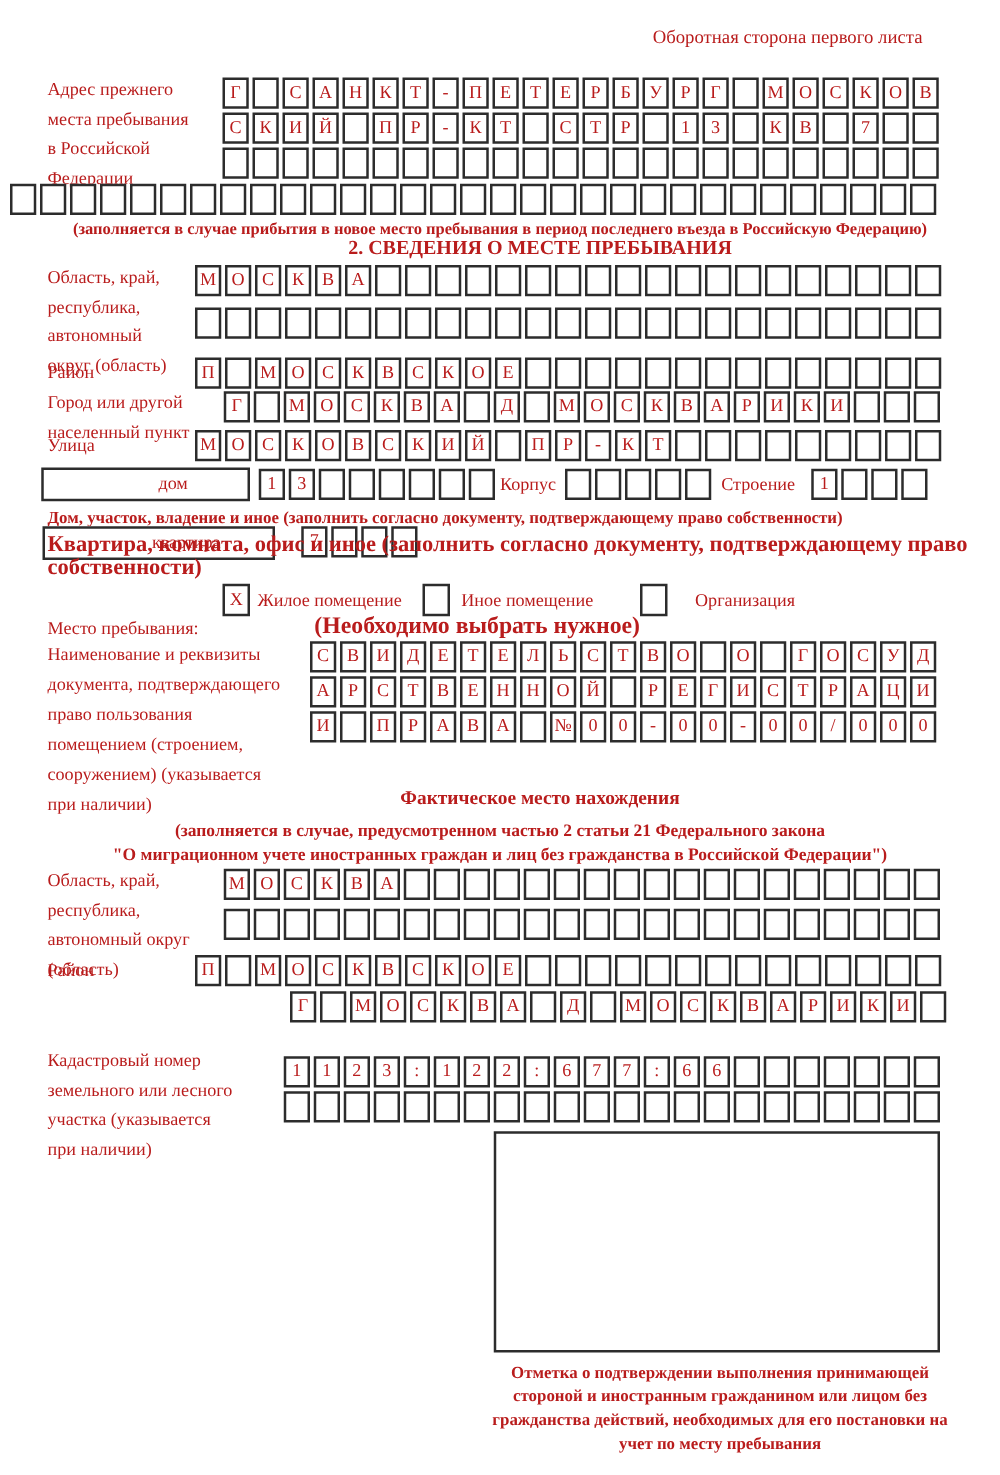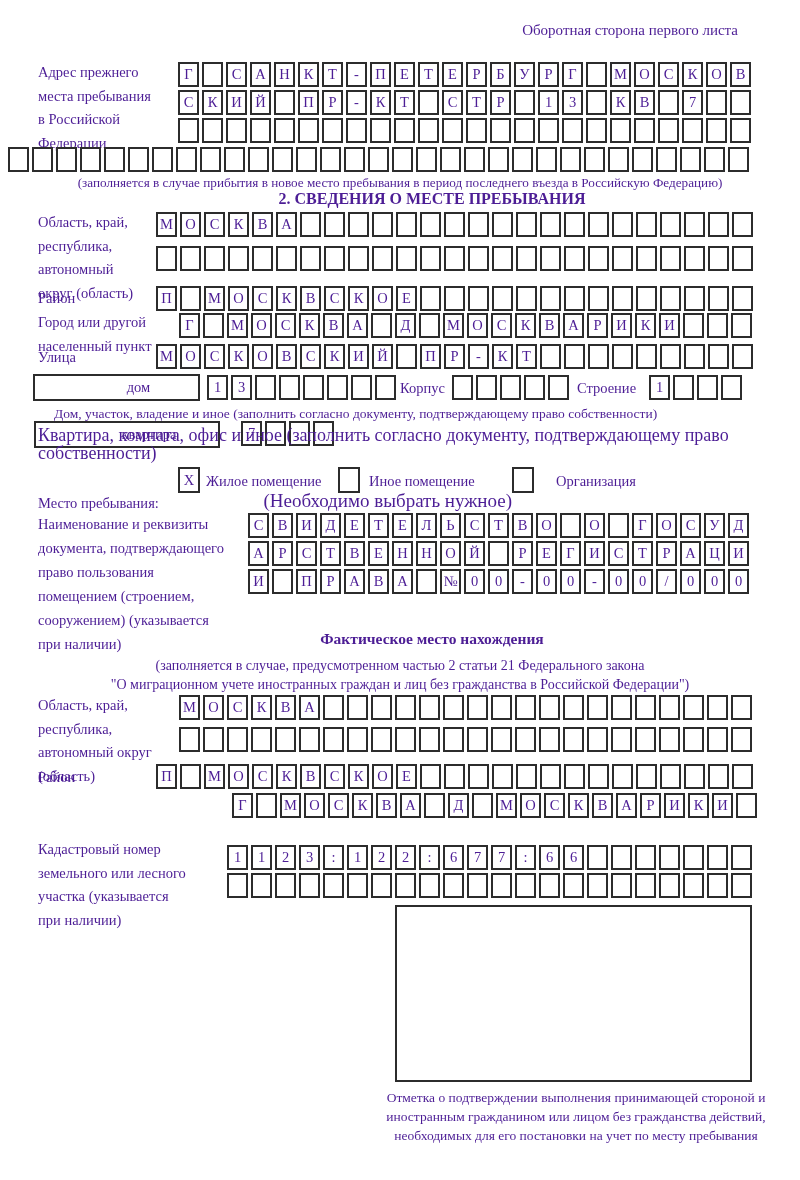--- a/index.html
+++ b/index.html
@@ -1,22 +1,22 @@
 <!DOCTYPE html>
 <html><head>
 <meta charset="utf-8">
 <style>
   html,body { margin:0; padding:0; background:#ffffff; }
   .page {
     position:relative; width:800px; height:1180px; margin:0 auto;
-    background:#ffffff; color:#4c1d95;
+    background:#ffffff; color:#b91c1c;
     font-family:"Liberation Serif", serif; overflow:hidden;
   }
   .label { position:absolute; font-size:14.5px; line-height:23.5px; white-space:pre-line; }
-  .caption { position:absolute; font-size:13.2px; line-height:18px; white-space:pre-line; }
+  .caption { position:absolute; font-size:13.2px; line-height:18px; white-space:pre-line;font-weight:bold; }
   .center { left:0; width:800px; text-align:center; }
   .title { position:absolute; font-weight:bold; font-size:16px;padding-left:32px; }
   .boxrow { position:absolute; display:flex; }
   .cell {
     box-sizing:border-box; flex:none; width:21px; height:25px;
     border:2px solid #2c2c2c; margin-right:3px; background:#fff;
     display:inline-flex; align-items:center; justify-content:center;
     font-size:14.5px; line-height:1;
   }
   .checkcell { position:absolute; display:flex; }
@@ -318,21 +318,21 @@
       <span class="cell"></span>
       <span class="cell"></span>
     </div>
   <div class="label" style="left:577px; top:377px;">Строение</div>
   <div class="boxrow" style="left:649px; top:375px;">
       <span class="cell">1</span>
       <span class="cell"></span>
       <span class="cell"></span>
       <span class="cell"></span>
     </div>
-  <div class="caption" style="left:38px; top:405px; font-size:13.5px;margin-left:16px;">Дом, участок, владение и иное (заполнить согласно документу, подтверждающему право собственности)</div>
+  <div class="caption" style="left:38px; top:405px; font-size:13.5px;">Дом, участок, владение и иное (заполнить согласно документу, подтверждающему право собственности)</div>
 
   <div class="widebox" style="left:34px; top:421px; width:186px;">квартира</div>
   <div class="boxrow" style="left:241px; top:421px;">
       <span class="cell">7</span>
       <span class="cell"></span>
       <span class="cell"></span>
       <span class="cell"></span>
     </div>
   <div class="caption" style="left:38px; top:426px; font-size:18px;">Квартира, комната, офис и иное (заполнить согласно документу, подтверждающему право собственности)</div>
 

